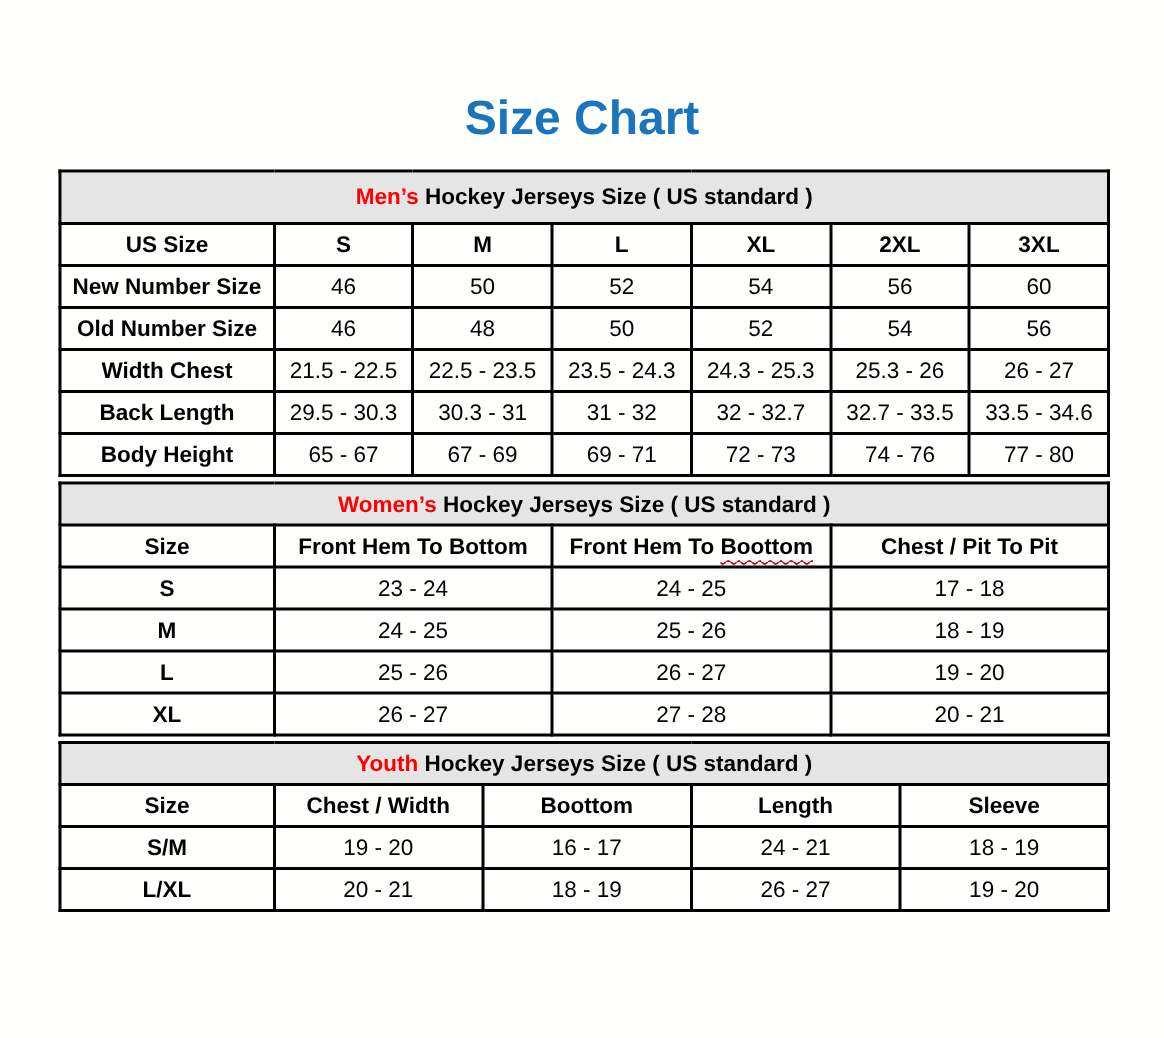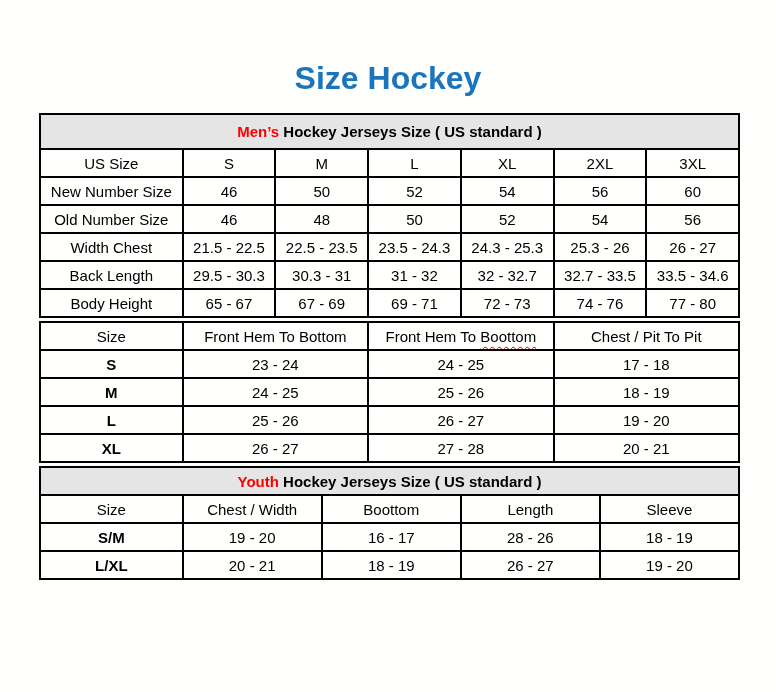--- a/index.html
+++ b/index.html
@@ -47,38 +47,38 @@
     overflow: hidden;
     white-space: nowrap;
   }
   td.section-header {
     background: #e5e5e5;
     font-weight: bold;
     font-size: 16px;
   }
   table.mens td.section-header { height: 33px; }
   td.section-header .accent { color: #ff0000; }
-  table.size-table th { font-weight: normal; }
-  td.row-label { font-weight: normal; border-radius: 14px; }
+  table.size-table th { font-weight: bold; }
+  td.row-label { font-weight: bold; border-radius: 14px; }
   td.size-label { font-weight: bold; }
   .typo {
     text-decoration: underline;
     text-decoration-style: wavy;
     text-decoration-color: #c00000;
     text-decoration-thickness: 1px;
     text-underline-offset: 4px;
     margin-top: 18px;
   }
 </style>
 </head>
 <body>
 
 <div class="page">
 
-  <h1 class="title">Size Hockey</h1>
+  <h1 class="title">Size Chart</h1>
 
   <div class="tables">
 
     <table class="size-table mens">
       <colgroup>
         <col style="width:20.4%">
           <col style="width:13.27%">
           <col style="width:13.27%">
           <col style="width:13.27%">
           <col style="width:13.27%">
@@ -150,20 +150,26 @@
       </table>
 
     <table class="size-table womens">
       <colgroup>
         <col style="width:20.4%">
           <col style="width:26.54%">
           <col style="width:26.54%">
           <col style="width:26.52%">
       </colgroup>
       <tbody>
+          <tr>
+        <td colspan="4" class="section-header">
+          <span class="accent">Women’s</span>
+          <span>Hockey Jerseys Size ( US standard )</span>
+        </td>
+      </tr>
       <tr>
         <th>Size</th>
         <th>Front Hem To Bottom</th>
         <th>
           <span>Front Hem To</span>
           <span class="typo">Boottom</span>
         </th>
         <th>Chest / Pit To Pit</th>
       </tr>
       <tr>
@@ -212,21 +218,21 @@
         <th>Size</th>
         <th>Chest / Width</th>
         <th>Boottom</th>
         <th>Length</th>
         <th>Sleeve</th>
       </tr>
       <tr>
         <td class="size-label">S/M</td>
         <td>19 - 20</td>
         <td>16 - 17</td>
-        <td>28 - 26</td>
+        <td>24 - 21</td>
         <td>18 - 19</td>
       </tr>
       <tr>
         <td class="size-label">L/XL</td>
         <td>20 - 21</td>
         <td>18 - 19</td>
         <td>26 - 27</td>
         <td>19 - 20</td>
       </tr>
     </tbody>

